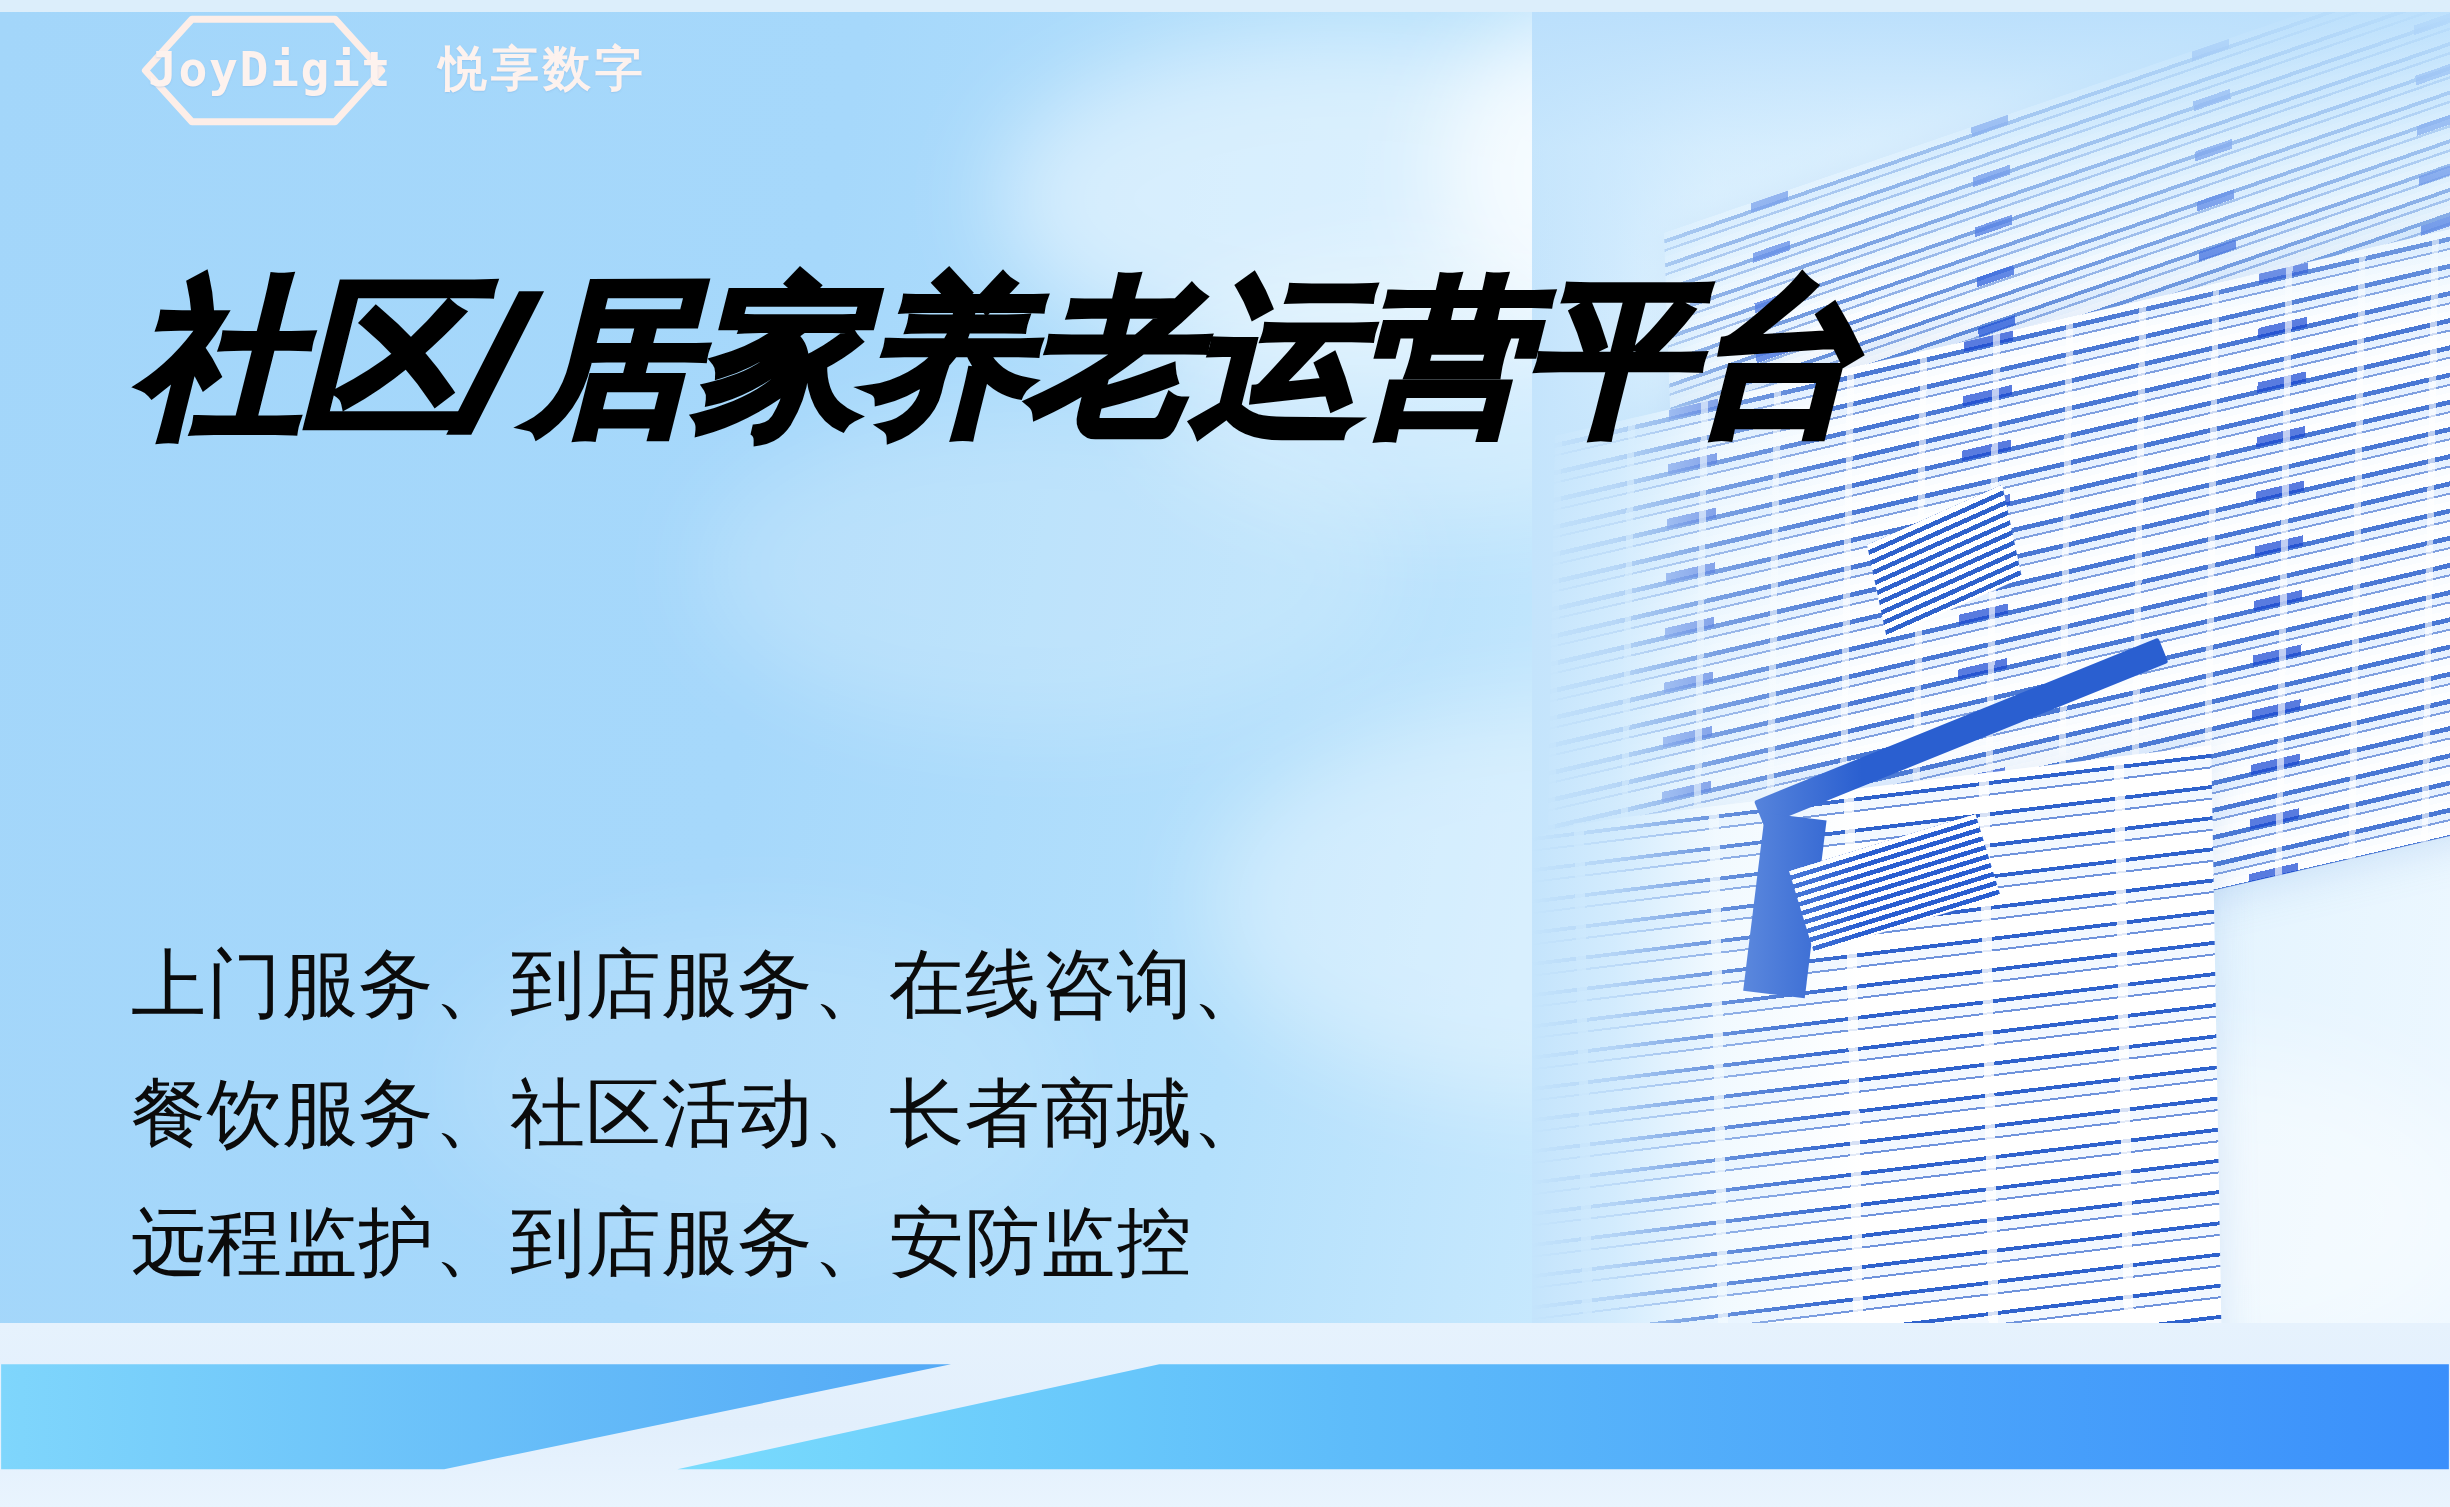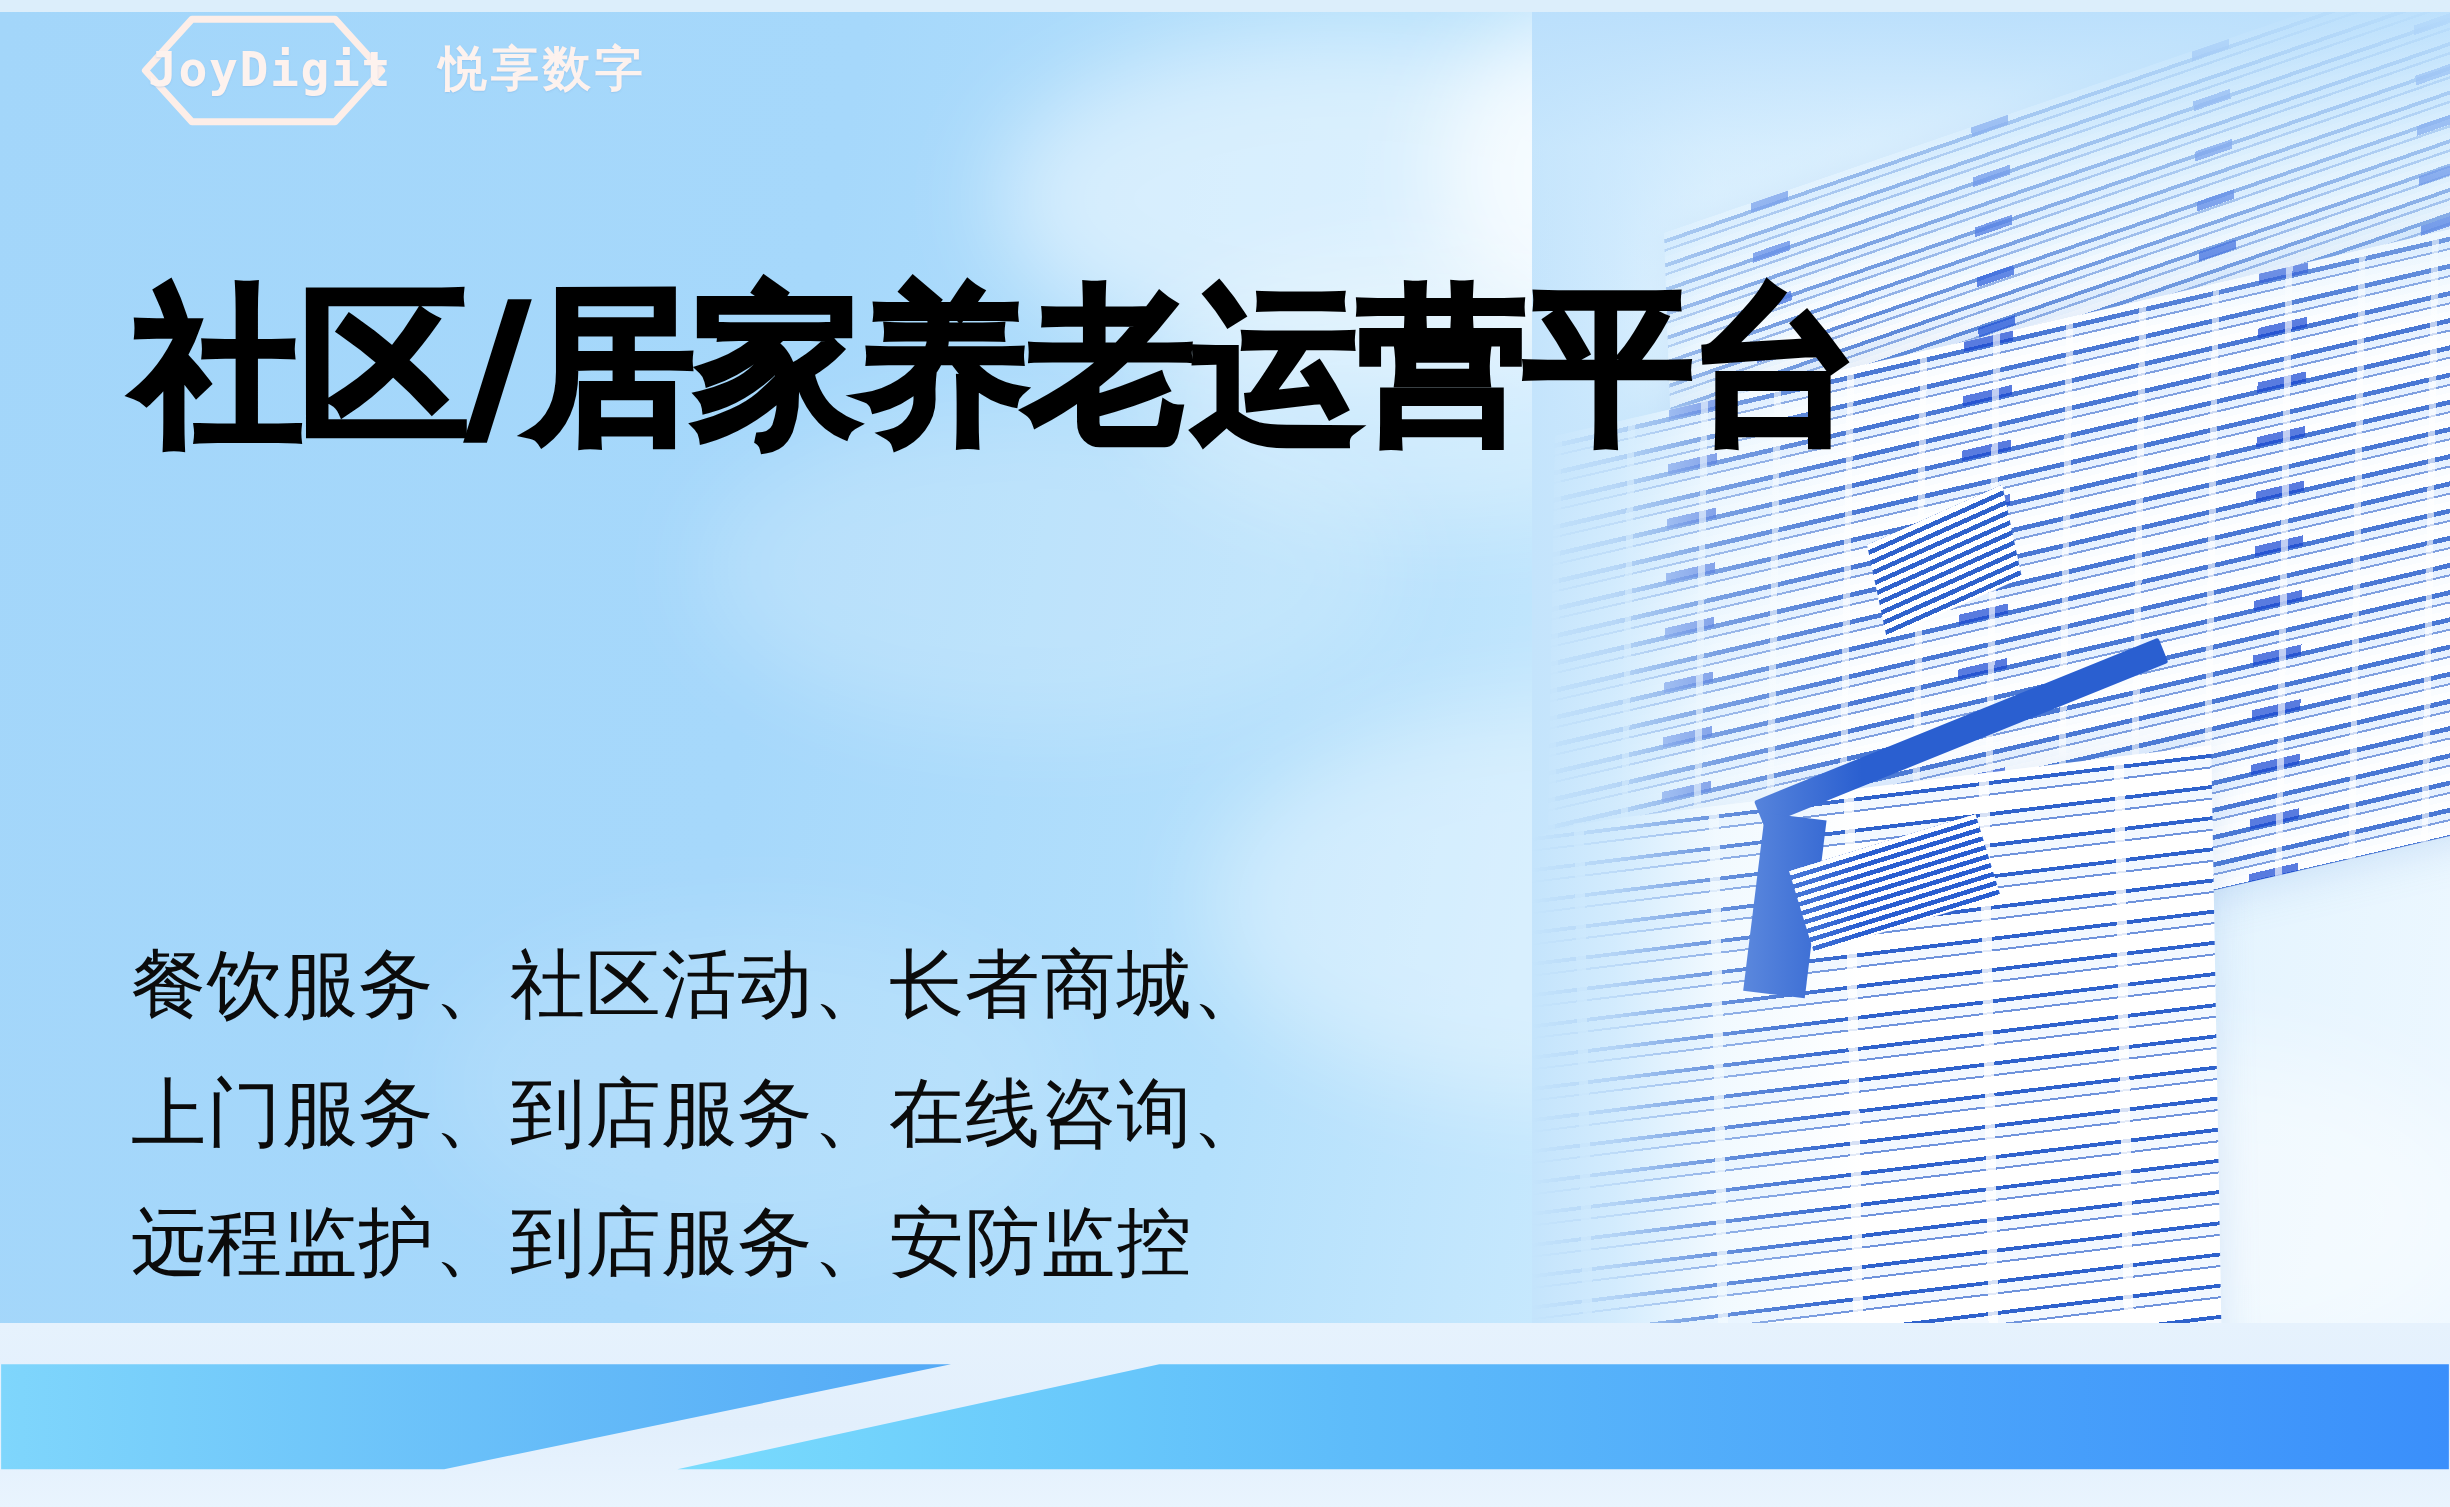--- a/index.html
+++ b/index.html
@@ -198,26 +198,27 @@
     text-shadow:0 0.8px 1.6px rgba(120,170,220,.35);
   }
   .logo-cn{
     font-size:48px; font-weight:800; color:#fdf2ee; letter-spacing:3.9px;
     text-shadow:0 0.8px 1.6px rgba(120,170,220,.35);
     margin-left:28px;
   }
 
   
   .headline{
-    position:absolute; left:134px; top:282px;
+    position:absolute; left:134px; top:274px;
     font-size:168px; line-height:1;
     font-weight:900; color:#000;
     letter-spacing:-1.6px;
     -webkit-text-stroke:5.4px #000;
     white-space:nowrap;
+    font-style:italic;
   }
 
   
   .section-label{
     position:absolute; left:150px; top:774px;
     font-size:72px; font-weight:900; line-height:1;
     color:#14549f; letter-spacing:2.3px;
     -webkit-text-stroke:2.3px #14549f;
     white-space:nowrap;
   }
@@ -289,22 +290,22 @@
       </svg>
       <span class="logo-word">JoyDigit</span>
     </div>
     <span class="logo-cn">悦享数字</span>
   </div>
 
   <h1 class="headline">社区/居家养老运营平台</h1>
 
 
   <div class="body-lines">
+    <div>上门服务、到店服务、在线咨询、</div>
     <div>餐饮服务、社区活动、长者商城、</div>
-    <div>上门服务、到店服务、在线咨询、</div>
     <div>远程监护、到店服务、安防监控</div>
   </div>
 
   <div class="ribbon">
     <div class="ribbon-bg"></div>
     <svg width="2450" height="185" viewBox="0 0 3149 238">
       <defs>
         <linearGradient id="gL" x1="0" y1="0" x2="1" y2="0">
           <stop offset="0%" stop-color="#7fd6fc"></stop>
           <stop offset="100%" stop-color="#53a9f6"></stop>

